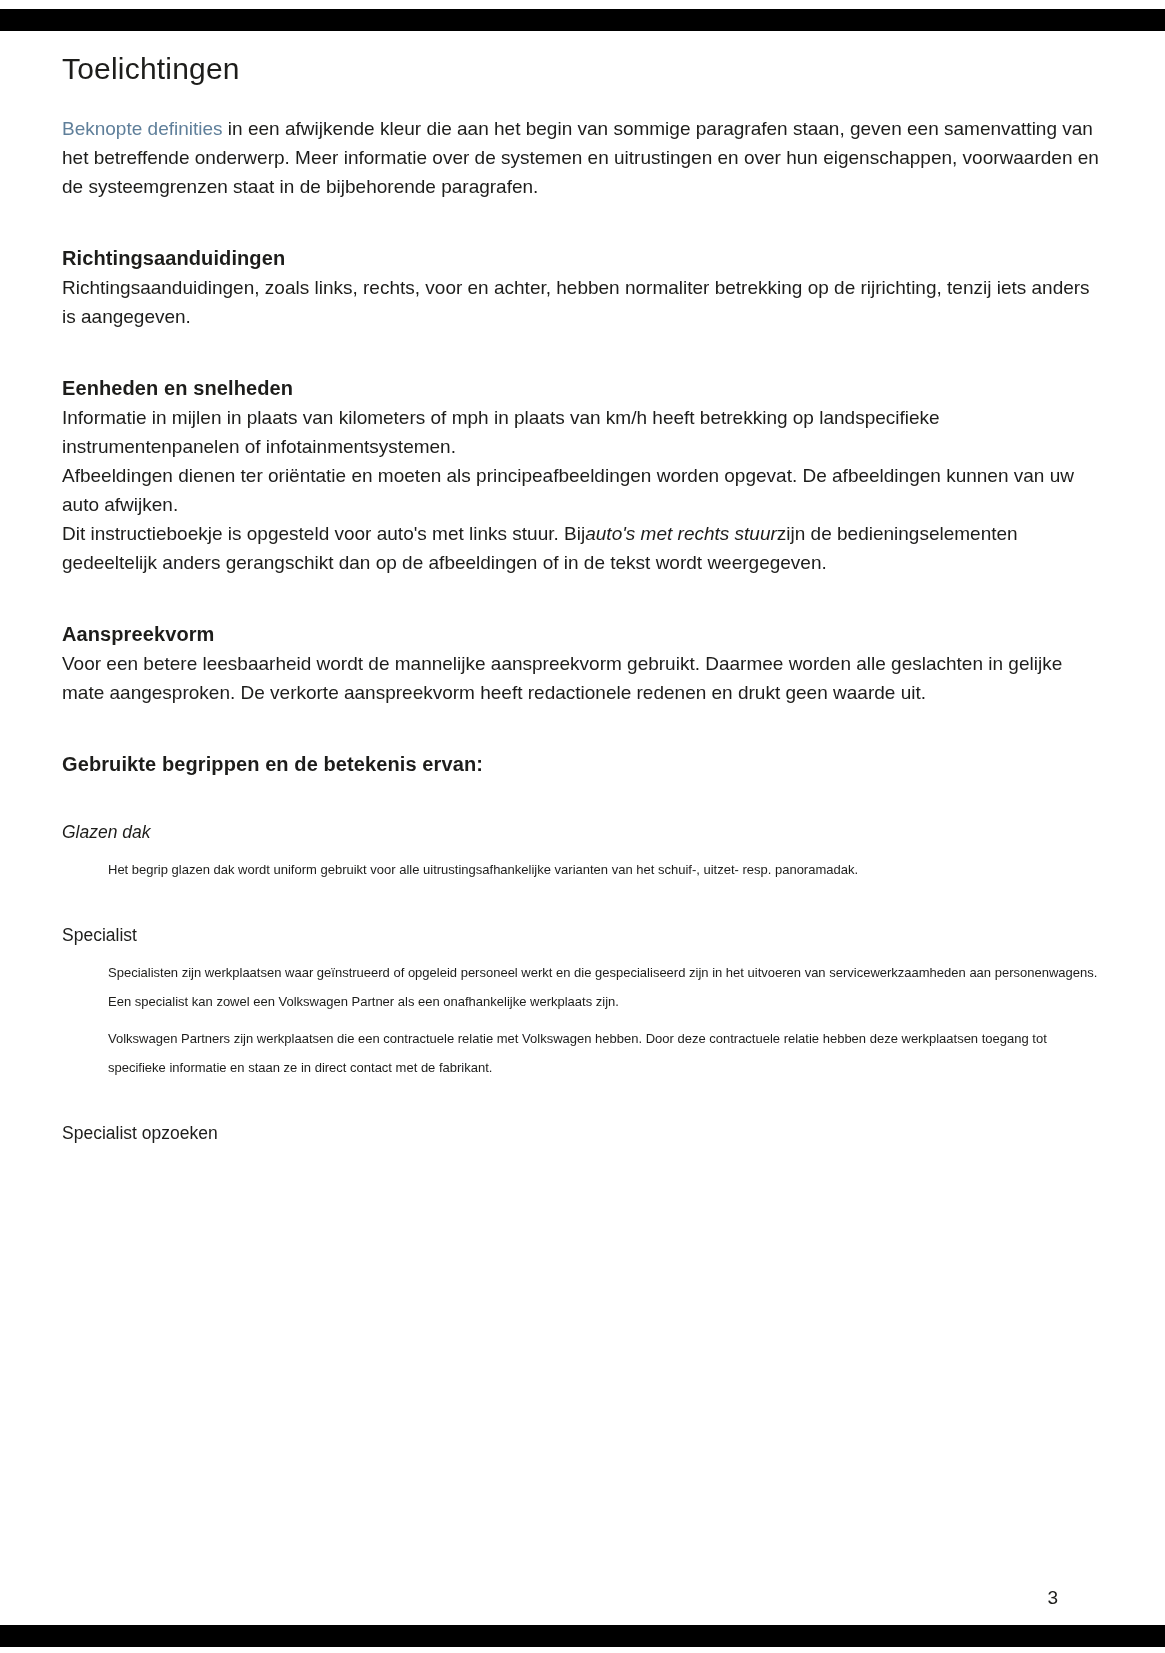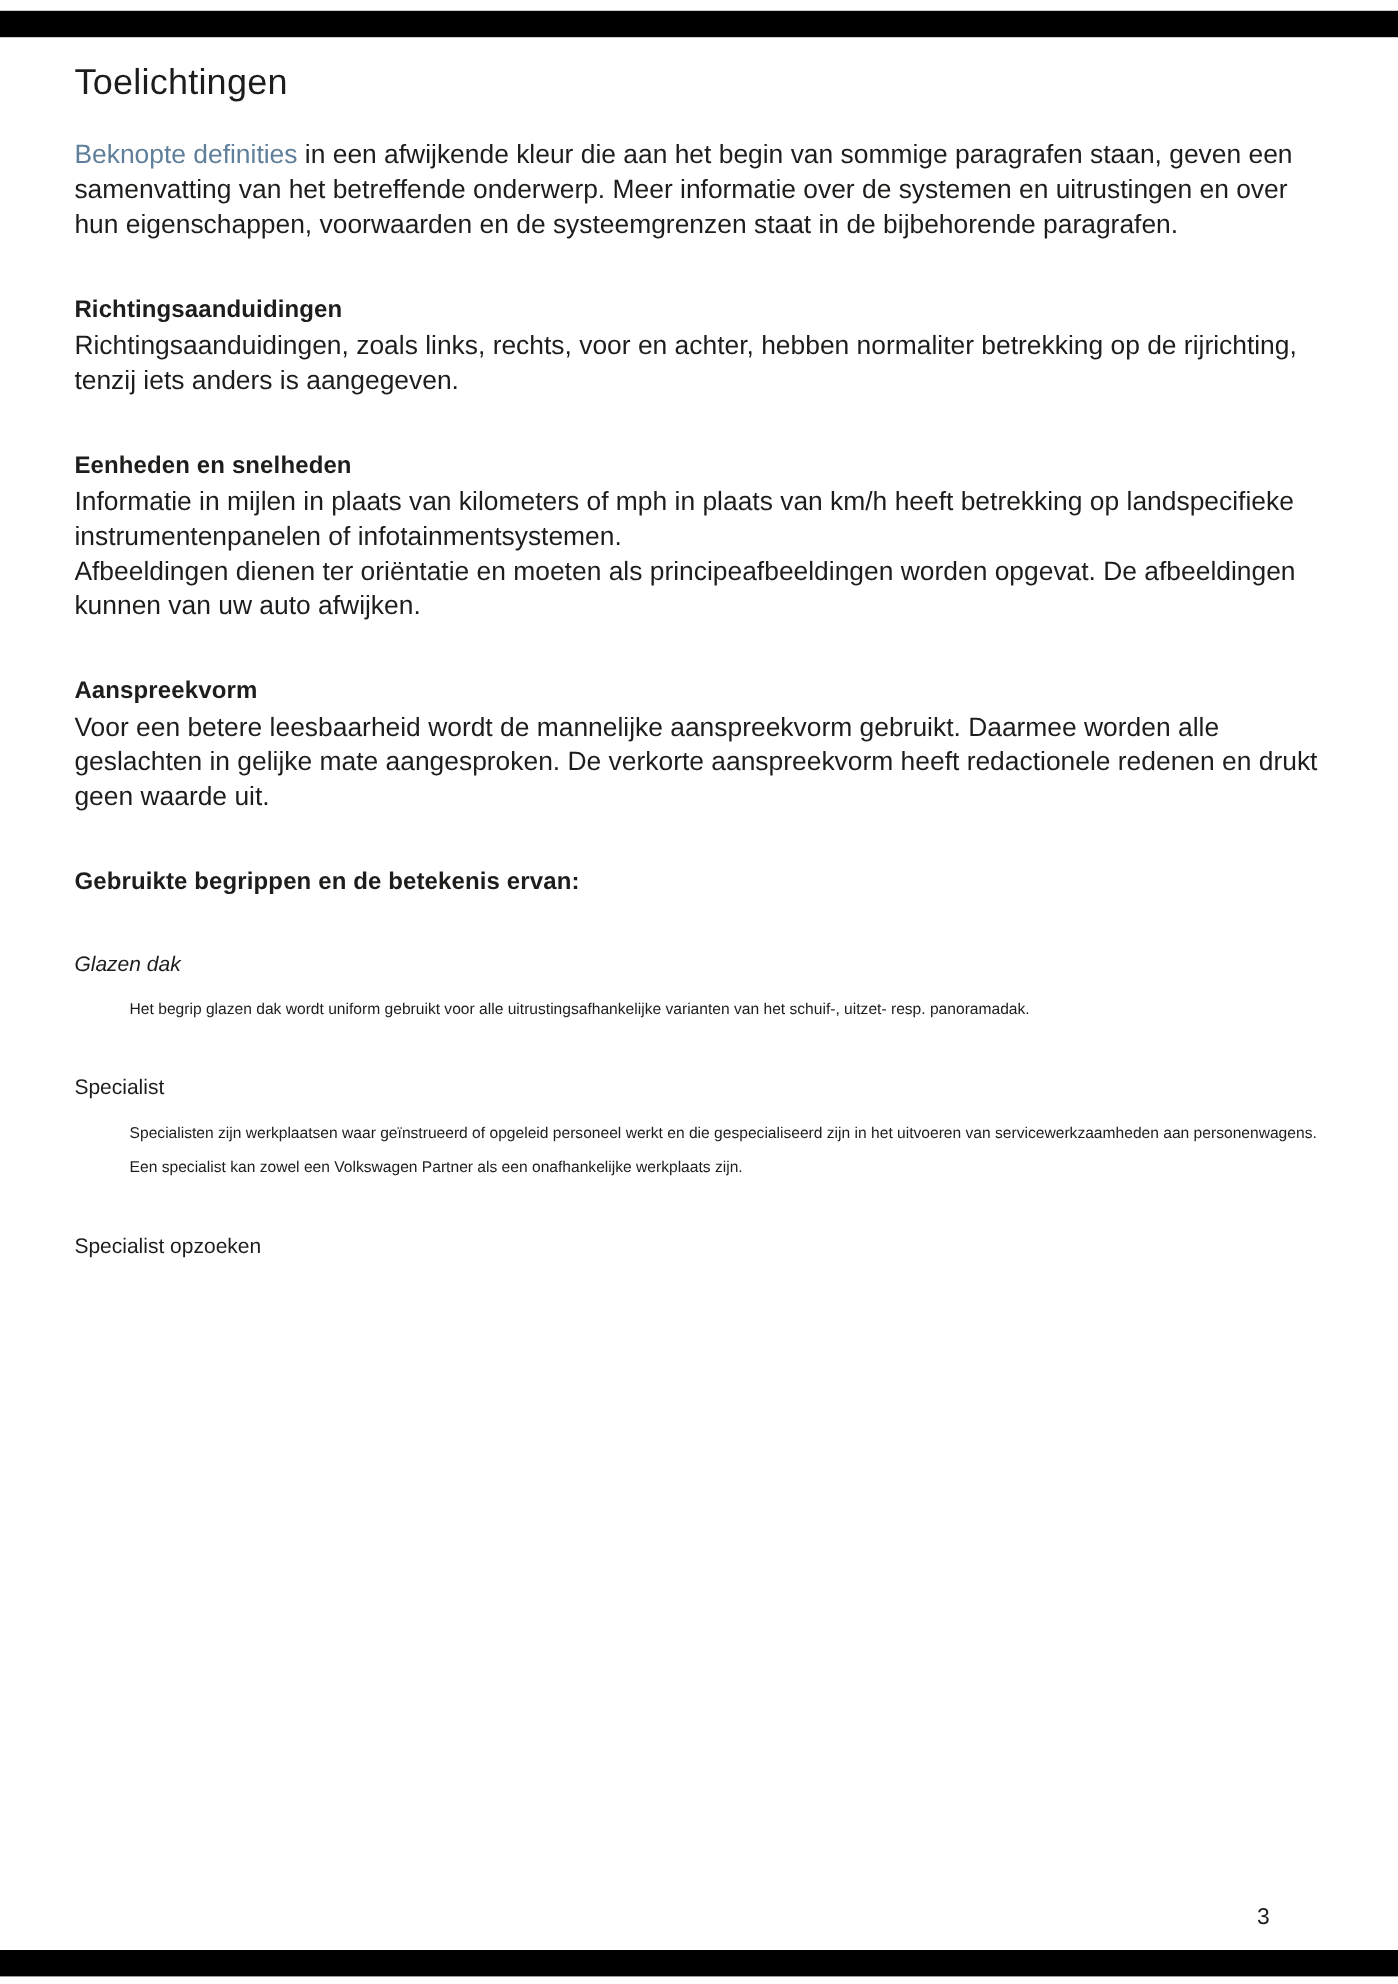--- a/index.html
+++ b/index.html
@@ -33,21 +33,21 @@
     right: 62px;
   }
   h1.doc-title {
     font-size: 30px;
     font-weight: 400;
     color: #1d1d1b;
     margin: 0 0 28px 0;
     letter-spacing: 0.2px;
   }
   p.para {
-    font-size: 22px;
+    font-size: 19px;
     line-height: 29px;
     margin: 0;
   }
   .para-gap { margin-top: 15px; }
   .para-gap-sm { margin-top: 5px; }
   h2.section-heading {
     font-size: 20px;
     font-weight: 700;
     color: #1d1d1b;
     margin: 46px 0 3px 0;
@@ -90,32 +90,34 @@
     <p class="para"><span class="highlight">Beknopte definities</span><span> in een afwijkende kleur die aan het begin van sommige paragrafen staan, geven een samenvatting van het betreffende onderwerp. Meer informatie over de systemen en uitrustingen en over hun eigenschappen, voorwaarden en de systeemgrenzen staat in de bijbehorende paragrafen.</span></p>
 
 
     <h2 class="section-heading">Richtingsaanduidingen</h2>
     <p class="para">Richtingsaanduidingen, zoals links, rechts, voor en achter, hebben normaliter betrekking op de rijrichting, tenzij iets anders is aangegeven.</p>
 
     <h2 class="section-heading">Eenheden en snelheden</h2>
     <p class="para">Informatie in mijlen in plaats van kilometers of mph in plaats van km/h heeft betrekking op landspecifieke instrumentenpanelen of infotainmentsystemen.</p>
 
     <p class="para">Afbeeldingen dienen ter oriëntatie en moeten als principeafbeeldingen worden opgevat. De afbeeldingen kunnen van uw auto afwijken.</p>
+    <p class="para para-gap-sm"><span>Dit instructieboekje is opgesteld voor auto's met links stuur. Bij</span><span class="em">auto's met rechts stuur</span><span>zijn de bedieningselementen gedeeltelijk anders gerangschikt dan op de afbeeldingen of in de tekst wordt weergegeven.</span></p>
 
     <h2 class="section-heading">Aanspreekvorm</h2>
     <p class="para">Voor een betere leesbaarheid wordt de mannelijke aanspreekvorm gebruikt. Daarmee worden alle geslachten in gelijke mate aangesproken. De verkorte aanspreekvorm heeft redactionele redenen en drukt geen waarde uit.</p>
 
     <h2 class="section-heading terms-heading">Gebruikte begrippen en de betekenis ervan:</h2>
 
     <p class="term term-first">Glazen dak</p>
     <p class="definition">Het begrip glazen dak wordt uniform gebruikt voor alle uitrustingsafhankelijke varianten van het schuif-, uitzet- resp. panoramadak.</p>
 
     <p class="term">Specialist</p>
     <p class="definition">Specialisten zijn werkplaatsen waar geïnstrueerd of opgeleid personeel werkt en die gespecialiseerd zijn in het uitvoeren van servicewerkzaamheden aan personenwagens. Een specialist kan zowel een Volkswagen Partner als een onafhankelijke werkplaats zijn.</p>
 
+    <p class="definition">Volkswagen Partners zijn werkplaatsen die een contractuele relatie met Volkswagen hebben. Door deze contractuele relatie hebben deze werkplaatsen toegang tot specifieke informatie en staan ze in direct contact met de fabrikant.</p>
 
     <p class="term">Specialist opzoeken</p>
 
   </div>
 
   <div class="page-number">3</div>
 
   <div class="bar bar-bottom"></div>
 
 </div>

